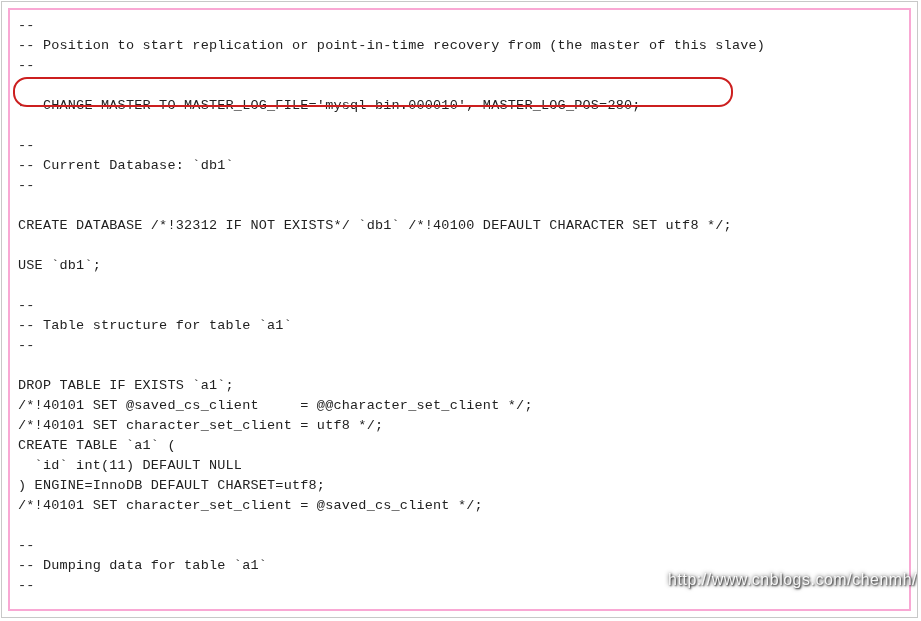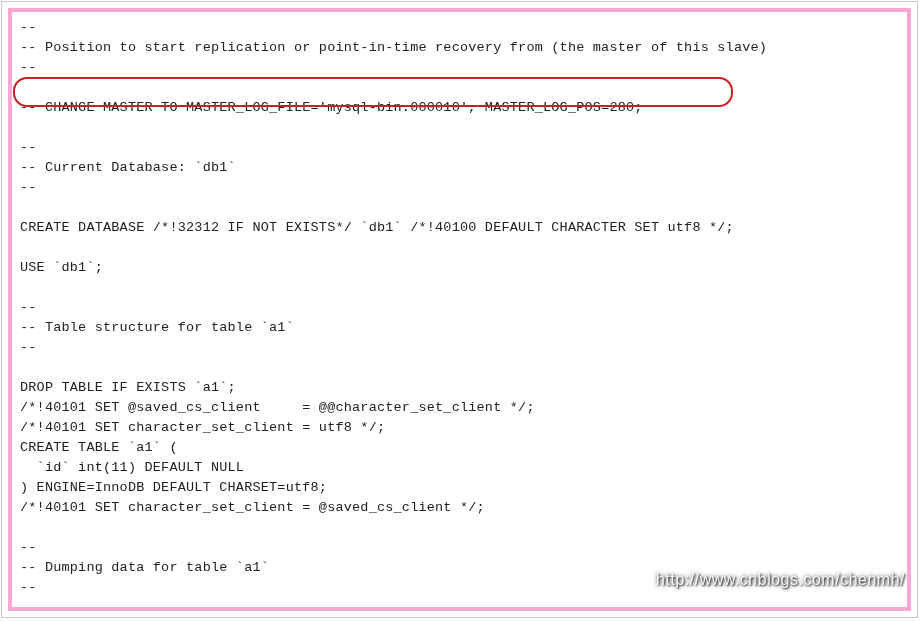--- a/index.html
+++ b/index.html
@@ -22,21 +22,21 @@
     box-sizing: border-box;
     background: #ffffff;
     overflow: hidden;
   }
   .code-container {
     position: absolute;
     top: 6px;
     left: 6px;
     right: 6px;
     bottom: 6px;
-    border: 4px solid #f9a8d4;
+    border: 2px solid #f9a8d4;
     background: #ffffff;
     box-sizing: border-box;
     overflow: hidden;
   }
   .code-block {
     padding: 6px 8px 6px 8px;
     font-size: 13.5px;
     line-height: 20px;
     color: #222222;
     white-space: pre;
@@ -49,21 +49,21 @@
     left: 11px;
     width: 720px;
     height: 30px;
     border: 2px solid #cc1f1f;
     border-radius: 14px;
     box-sizing: border-box;
     pointer-events: none;
   }
   .watermark {
     position: absolute;
-    right: 12px;
+    right: 0;
     bottom: 28px;
     color: rgba(255,255,255,0.92);
     font-family: Arial, "Microsoft YaHei", sans-serif;
     font-size: 16px;
     text-shadow: 1px 1px 2px rgba(0,0,0,0.85), 0 0 4px rgba(0,0,0,0.7);
     letter-spacing: 0.5px;
   }
   .watermark2 {
     position: absolute;
     right: 12px;

